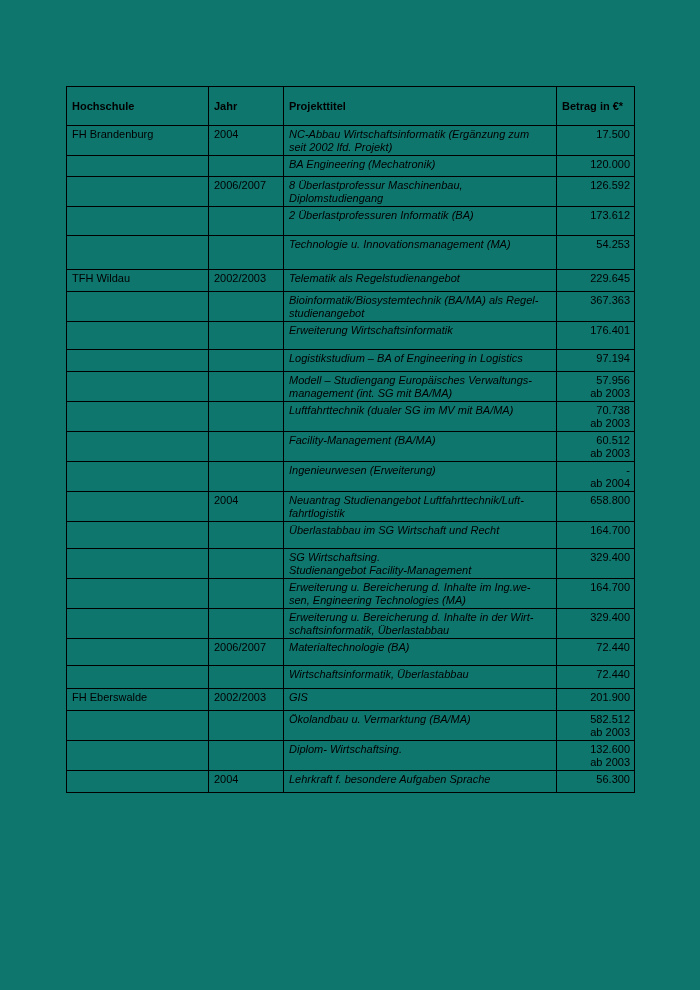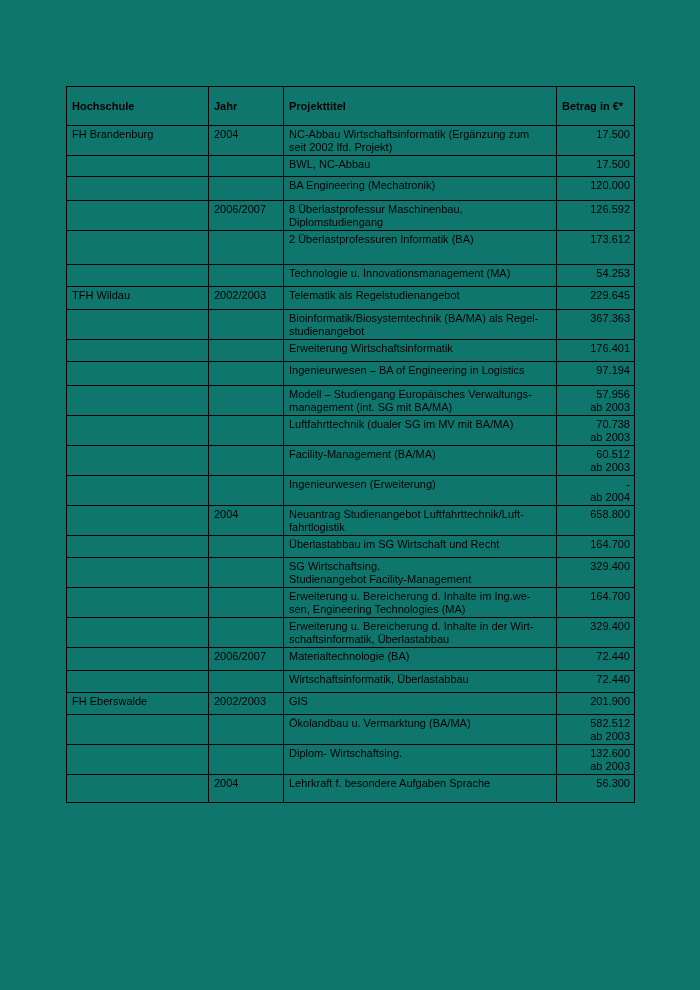--- a/index.html
+++ b/index.html
@@ -39,21 +39,21 @@
     text-align: left;
     vertical-align: middle;
     padding: 2px 4px 2px 5px;
     height: 39px;
     box-sizing: border-box;
   }
   table.funding td {
     vertical-align: top;
     padding: 2px 4px 1px 5px;
   }
-  td.col-titel { white-space: pre-line; }
+  td.col-titel { white-space: pre-line; font-style: italic; }
   td.col-betrag {
     text-align: right;
     white-space: pre-line;
   }
   
   tbody tr:nth-child(1)  { height: 27px; }
   tbody tr:nth-child(2)  { height: 21px; }
   tbody tr:nth-child(3)  { height: 24px; }
   tbody tr:nth-child(4)  { height: 29px; }
   tbody tr:nth-child(5)  { height: 34px; }
@@ -103,26 +103,20 @@
         <tr>
           <td class="col-hochschule">FH Brandenburg</td>
           <td class="col-jahr">2004</td>
           <td class="col-titel">NC-Abbau Wirtschaftsinformatik (Ergänzung zum
 seit 2002 lfd. Projekt)</td>
           <td class="col-betrag">17.500</td>
         </tr>
         <tr>
           <td class="col-hochschule"></td>
           <td class="col-jahr"></td>
-          <td class="col-titel">BWL, NC-Abbau</td>
-          <td class="col-betrag">17.500</td>
-        </tr>
-        <tr>
-          <td class="col-hochschule"></td>
-          <td class="col-jahr"></td>
           <td class="col-titel">BA Engineering (Mechatronik)</td>
           <td class="col-betrag">120.000</td>
         </tr>
         <tr>
           <td class="col-hochschule"></td>
           <td class="col-jahr">2006/2007</td>
           <td class="col-titel">8 Überlastprofessur Maschinenbau,
 Diplomstudiengang</td>
           <td class="col-betrag">126.592</td>
         </tr>
@@ -153,21 +147,21 @@
         </tr>
         <tr>
           <td class="col-hochschule"></td>
           <td class="col-jahr"></td>
           <td class="col-titel">Erweiterung Wirtschaftsinformatik</td>
           <td class="col-betrag">176.401</td>
         </tr>
         <tr>
           <td class="col-hochschule"></td>
           <td class="col-jahr"></td>
-          <td class="col-titel">Ingenieurwesen – BA of Engineering in Logistics</td>
+          <td class="col-titel">Logistikstudium – BA of Engineering in Logistics</td>
           <td class="col-betrag">97.194</td>
         </tr>
         <tr>
           <td class="col-hochschule"></td>
           <td class="col-jahr"></td>
           <td class="col-titel">Modell – Studiengang Europäisches Verwaltungs-
 management (int. SG mit BA/MA)</td>
           <td class="col-betrag">57.956
 ab 2003</td>
         </tr>

